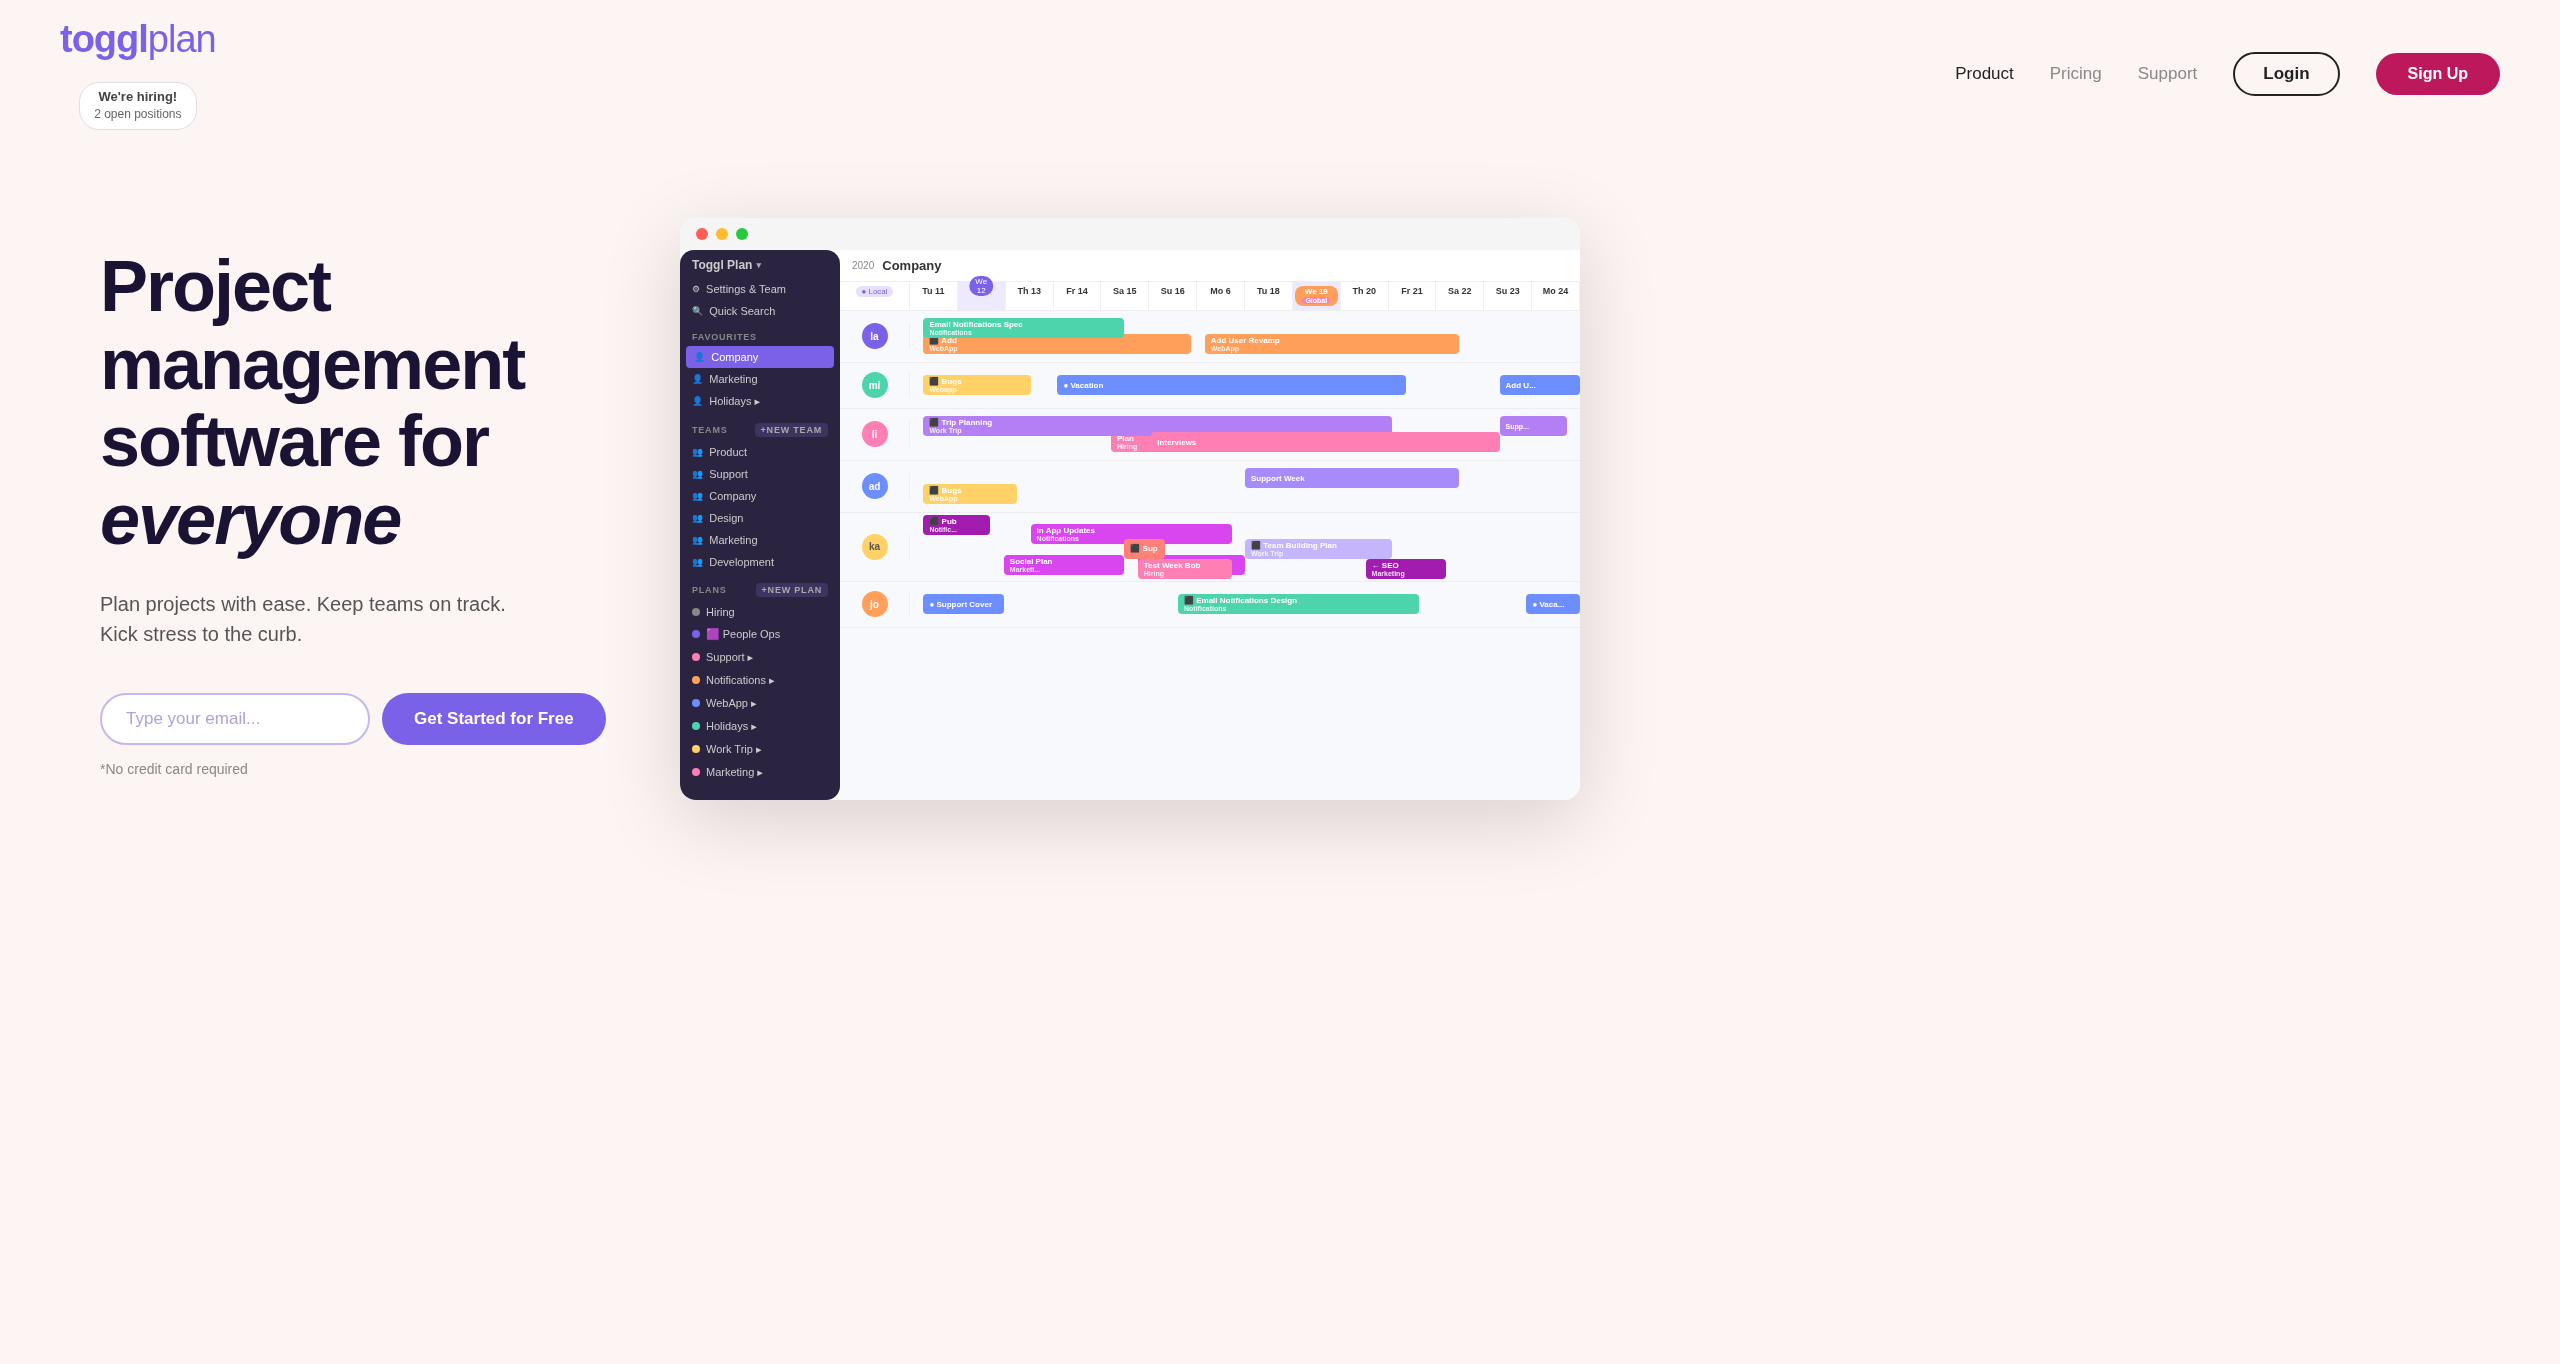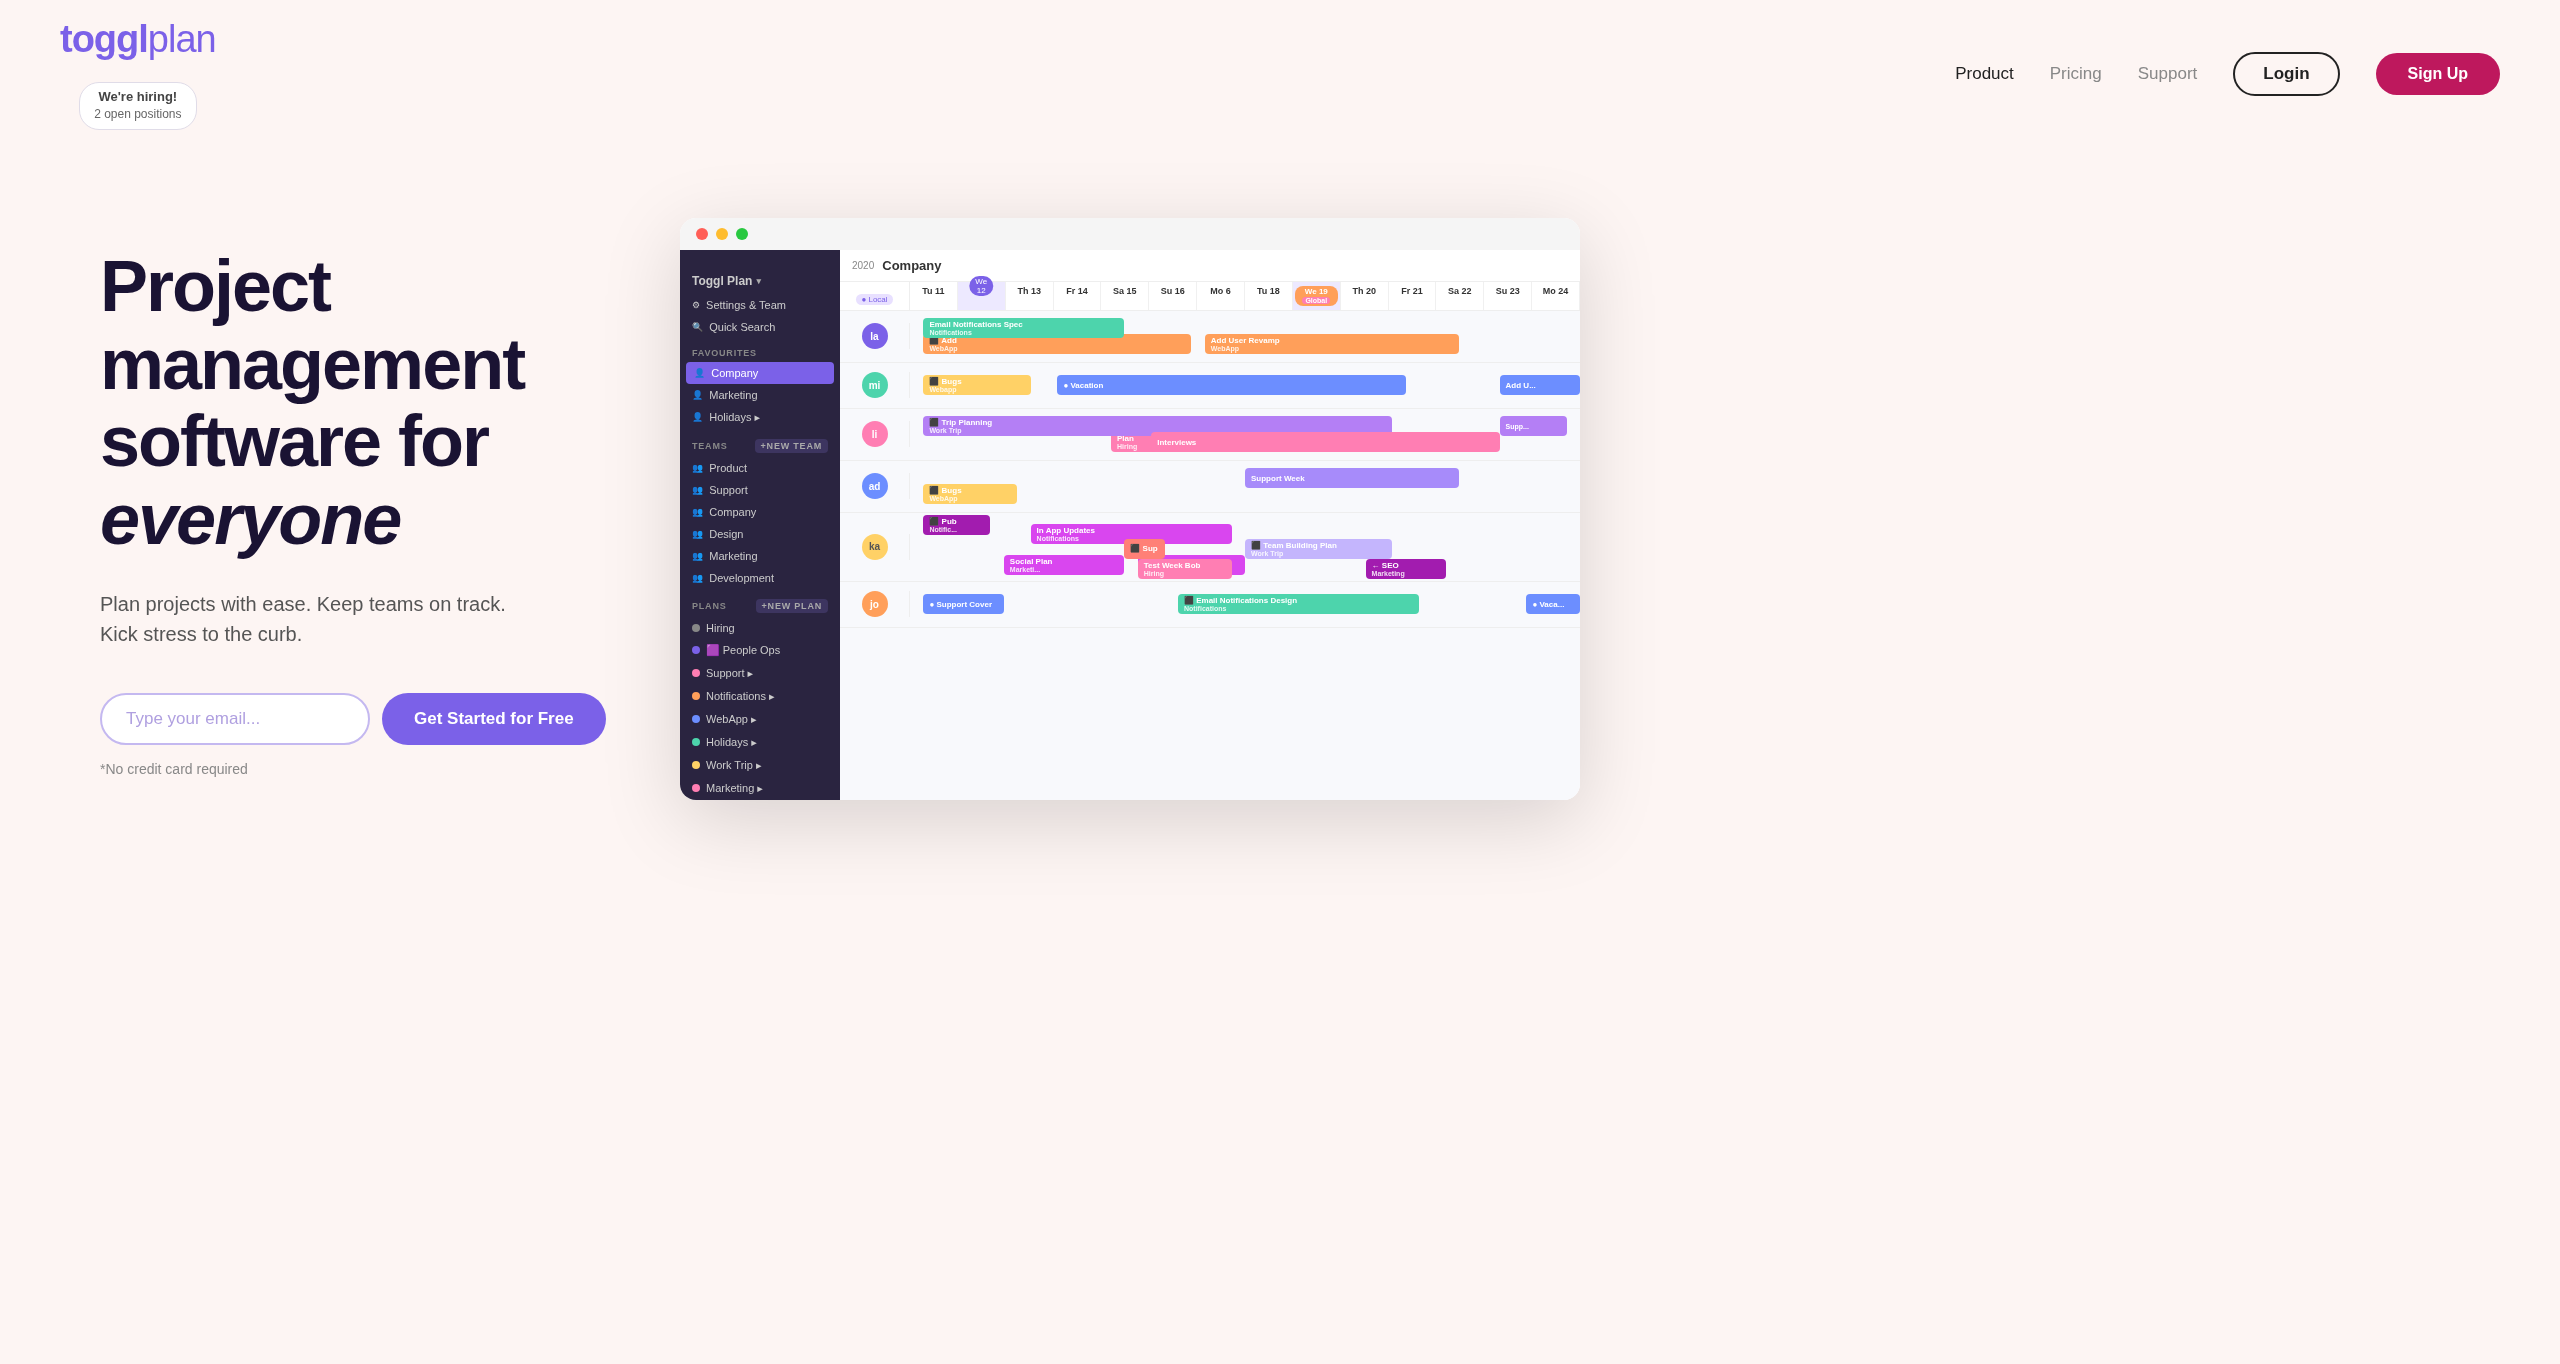--- a/index.html
+++ b/index.html
@@ -222,24 +222,25 @@
     .app-content {
       display: flex;
       height: 550px;
     }
 
     
     .sidebar {
       width: 160px;
       background: #2a2440;
       color: #fff;
-      padding: 16px 0;
+      padding: 0 0;
       font-size: 11px;
       flex-shrink: 0;
       overflow: hidden;
+      border-radius: 14px;
     }
 
     .sidebar-header {
       padding: 8px 12px 6px;
       font-size: 12px;
       font-weight: 600;
       color: #ccc;
       display: flex;
       align-items: center;
       gap: 4px;
@@ -616,21 +617,21 @@
 
         <div class="main-area">
 
           <div class="timeline-header">
             <span style="font-size:10px;color:#888;">2020</span>
             <span class="company-title">Company</span>
           </div>
 
           <div class="date-row">
             <div class="date-label-spacer">
-              <div style="padding:4px 6px;font-size:9px;color:#aaa;text-align:center;margin-top:8px;">
+              <div style="padding:4px 6px;font-size:9px;color:#aaa;text-align:center;">
                 <span style="background:#e8e0ff;color:#7b61e8;border-radius:8px;padding:1px 5px;font-size:8px;">● Local</span>
               </div>
             </div>
             <div class="date-cols">
               <div class="date-col"><span class="day-num">Tu 11</span></div>
               <div class="date-col today">
                 <span class="today-badge">We 12</span>
               </div>
               <div class="date-col"><span class="day-num">Th 13</span></div>
               <div class="date-col"><span class="day-num">Fr 14</span></div>

